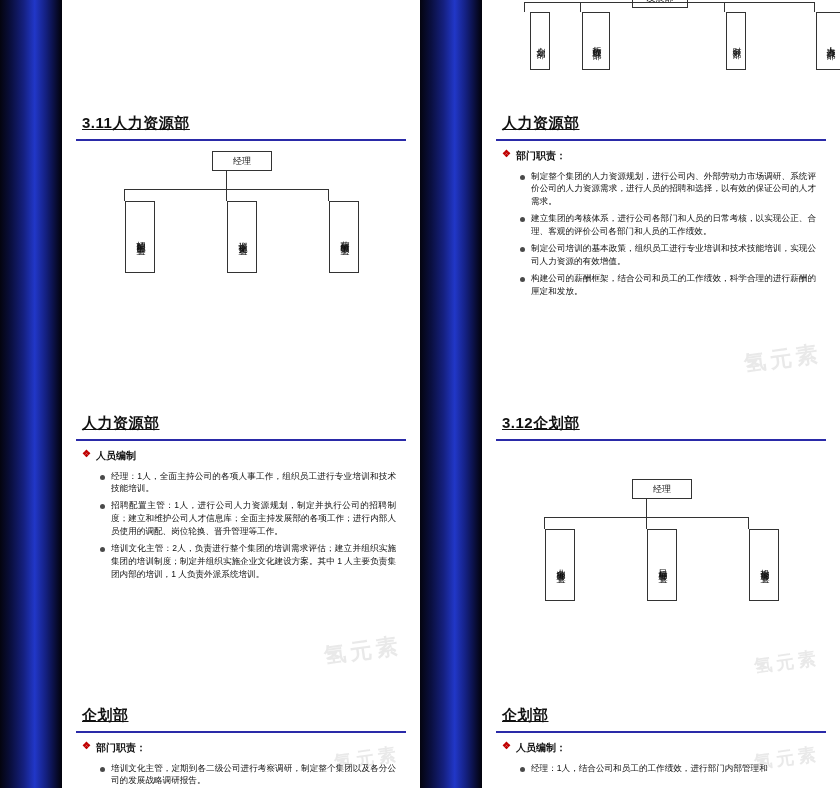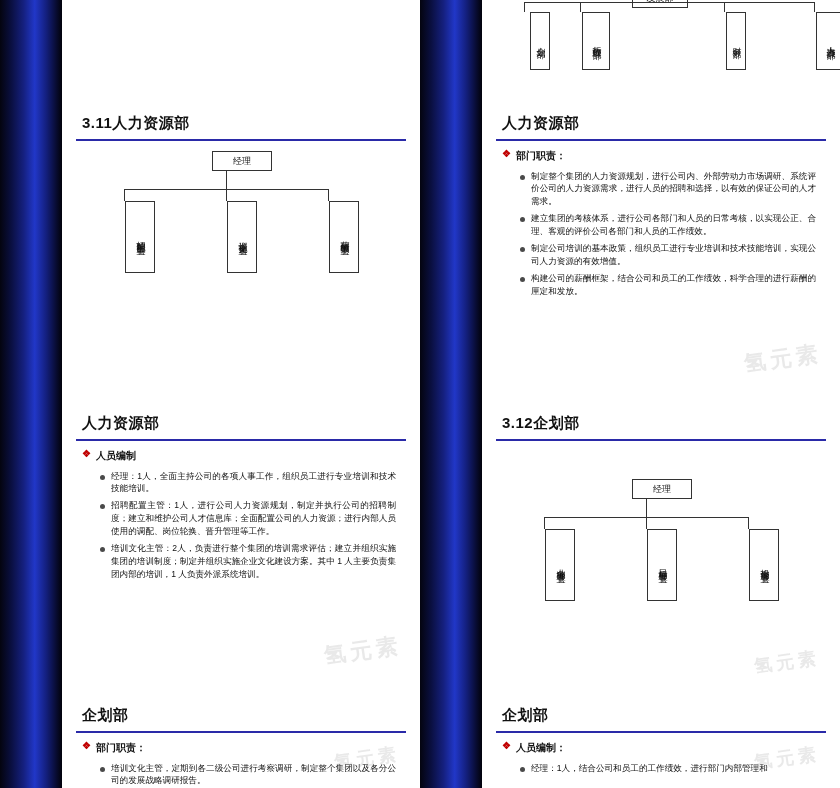--- a/index.html
+++ b/index.html
@@ -31,20 +31,21 @@
   .page{
     position:absolute;left:62px;right:0;top:0;bottom:0;
     background:#fff;
     box-sizing:border-box;
     padding:0 14px;
   }
   .ptitle{
     font-size:15px;font-weight:bold;color:#111;
     padding:14px 0 6px 6px;
     letter-spacing:0.5px;
+    text-decoration:underline;
   }
   .rule{
     height:2px;background:#2a2aa8;margin:0 0 8px 0;
   }
   .bodywrap{font-size:8.5px;line-height:1.45;color:#111;padding-left:4px;}
   .sec{
     display:flex;align-items:flex-start;gap:5px;
     font-size:10px;font-weight:bold;color:#111;margin:4px 0 5px 2px;
   }
   .diamond{color:#c00000;font-size:10px;line-height:1;}
@@ -167,21 +168,21 @@
     <div class="page">
       <div class="ptitle">人力资源部</div>
       <div class="rule"></div>
       <div class="bodywrap">
         <div class="sec">
           <span class="diamond">❖</span>
           <span>人员编制</span>
         </div>
         <ul class="blist">
           <li>经理：1人，全面主持公司的各项人事工作，组织员工进行专业培训和技术技能培训。</li>
-          <li>招聘配置主管：1人，进行公司人力资源规划，制定并执行公司的招聘制度；建立和维护公司人才信息库；全面配置公司的人力资源；进行内部人员使用的调配、岗位轮换、晋升管理等工作。</li>
+          <li>招聘配置主管：1人，进行公司人力资源规划，制定并执行公司的招聘制度；建立和维护公司人才信息库；全面主持发展部的各项工作；进行内部人员使用的调配、岗位轮换、晋升管理等工作。</li>
           <li>培训文化主管：2人，负责进行整个集团的培训需求评估；建立并组织实施集团的培训制度；制定并组织实施企业文化建设方案。其中 1 人主要负责集团内部的培训，1 人负责外派系统培训。</li>
         </ul>
       </div>
       <div class="wm">氢元素</div>
     </div>
   </div>
 
   <div class="slide">
     <div class="band tall"></div>
     <div class="page">

